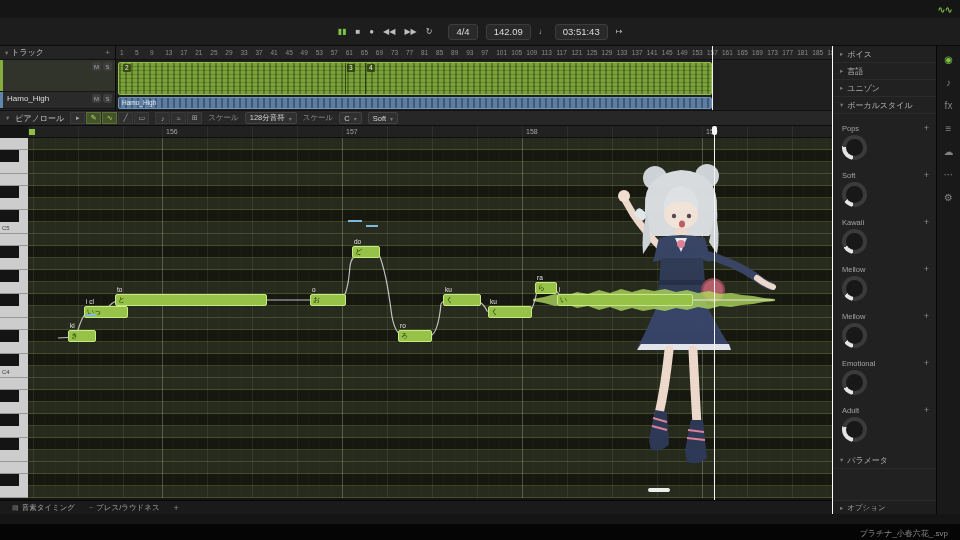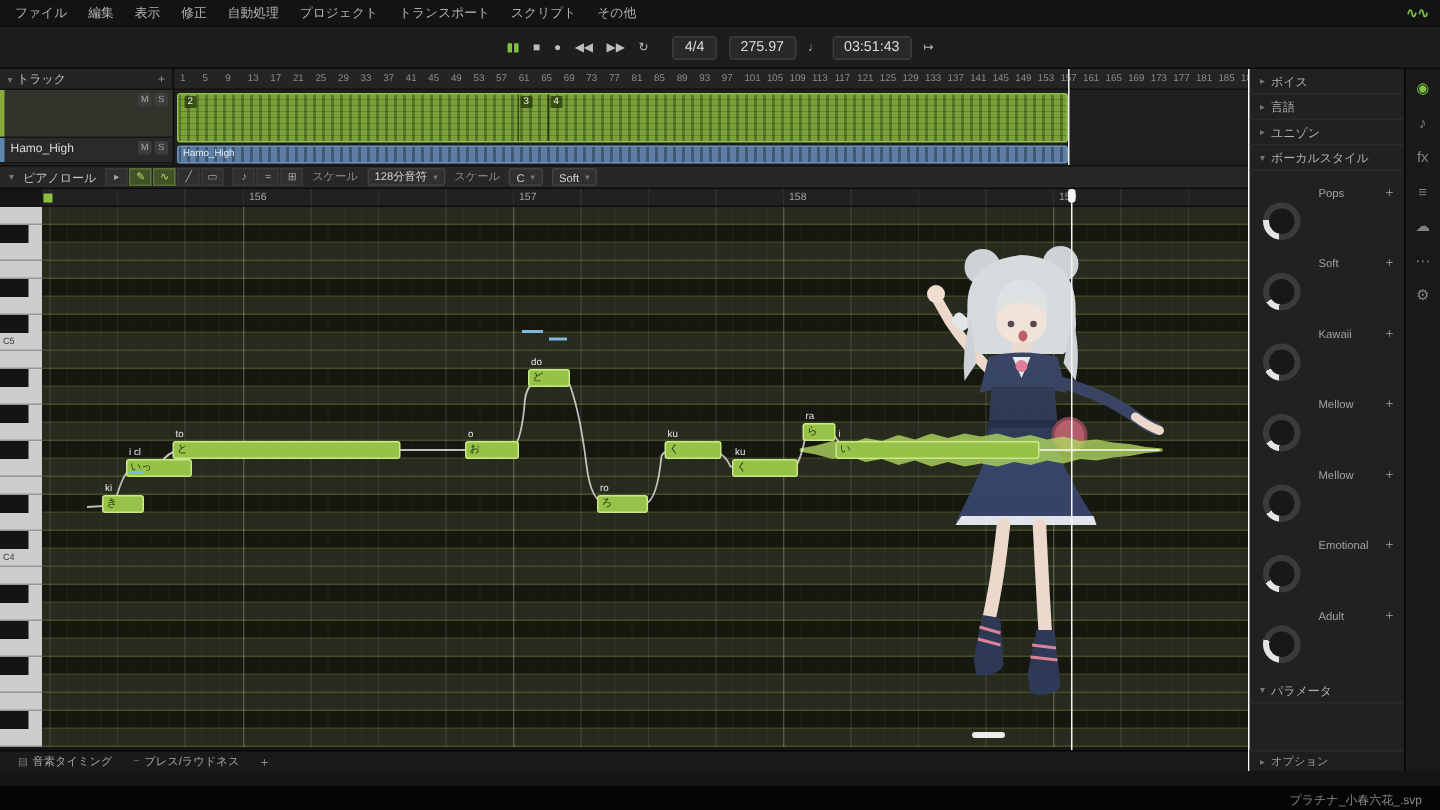--- a/index.html
+++ b/index.html
@@ -101,21 +101,21 @@
 .scroll-thumb{position:absolute;left:620px;top:350px;width:22px;height:4px;background:#ececec;border-radius:2px;}
 .pr-playhead{position:absolute;left:714px;top:126px;height:374px;width:1px;background:#f5f5f5;z-index:30;}
 .pr-playhead::before{content:"";position:absolute;left:-2px;top:0;width:5px;height:9px;background:#f5f5f5;border-radius:2px;}
 
 
 .rpanel{position:absolute;left:832px;top:46px;width:104px;height:468px;background:#212121;border-left:1px solid #ffffff;}
 .rp-section{height:17px;display:flex;align-items:center;gap:4px;padding:0 7px;font-size:8px;color:#b4b4b4;border-bottom:1px solid #2b2b2b;white-space:nowrap;}
 .rp-section .arr{color:#777;font-size:6.5px;}
 #styles-list{padding:9px 0 0 9px;}
 .style-item{height:47px;}
-.srow{display:flex;align-items:center;padding-right:7px;margin-left:37px;}
+.srow{display:flex;align-items:center;padding-right:7px;}
 .slabel{font-size:7.5px;color:#a2a2a2;}
 .splus{margin-left:auto;color:#8a8a8a;font-size:9px;}
 .knob{width:25px;height:25px;border-radius:50%;margin-top:2px;position:relative;}
 .knob::after{content:"";position:absolute;inset:4px;border-radius:50%;background:#181818;}
 .rp-options{position:absolute;bottom:0;left:0;right:0;height:14px;display:flex;align-items:center;gap:4px;
   padding:0 7px;font-size:7.5px;color:#9a9a9a;border-top:1px solid #2b2b2b;background:#1e1e1e;}
 .rp-options .arr{color:#777;font-size:6.5px;}
 
 
 .rstrip{position:absolute;left:936px;top:46px;width:24px;height:468px;background:#191919;border-left:1px solid #060606;
@@ -134,44 +134,33 @@
 
 
 .gender{position:absolute;right:24px;top:466px;font-size:21px;font-weight:bold;color:#fff;
   letter-spacing:.5px;z-index:50;text-shadow:0 1px 3px rgba(0,0,0,.75);}
 </style>
 </head>
 <body>
 
 <div id="app">
 
-  <div class="menubar" id="menu-items">
-      <span class="menu-item">ファイル</span>
-      <span class="menu-item">編集</span>
-      <span class="menu-item">表示</span>
-      <span class="menu-item">修正</span>
-      <span class="menu-item">自動処理</span>
-      <span class="menu-item">プロジェクト</span>
-      <span class="menu-item">トランスポート</span>
-      <span class="menu-item">スクリプト</span>
-      <span class="menu-item">その他</span>
-    </div>
   <div class="logo" style="position:absolute;top:4px;right:8px;z-index:5;">∿∿</div>
 
   <div class="transport">
     <div class="tgroup" id="transport-buttons">
         <span class="tbtn" style="color: rgb(124, 195, 68);">▮▮</span>
         <span class="tbtn">■</span>
         <span class="tbtn">●</span>
         <span class="tbtn">◀◀</span>
         <span class="tbtn">▶▶</span>
         <span class="tbtn">↻</span>
       </div>
     <div class="tbox">4/4</div>
-    <div class="tbox">275.97</div>
+    <div class="tbox">142.09</div>
     <span class="tbtn">♩</span>
     <div class="tbox">03:51:43</div>
     <span class="tbtn">↦</span>
   </div>
 
   <div class="tracklist">
     <div class="tl-header">
       <span class="arr">▾</span>
       <span>トラック</span>
       <span class="tl-hicons">+</span>

